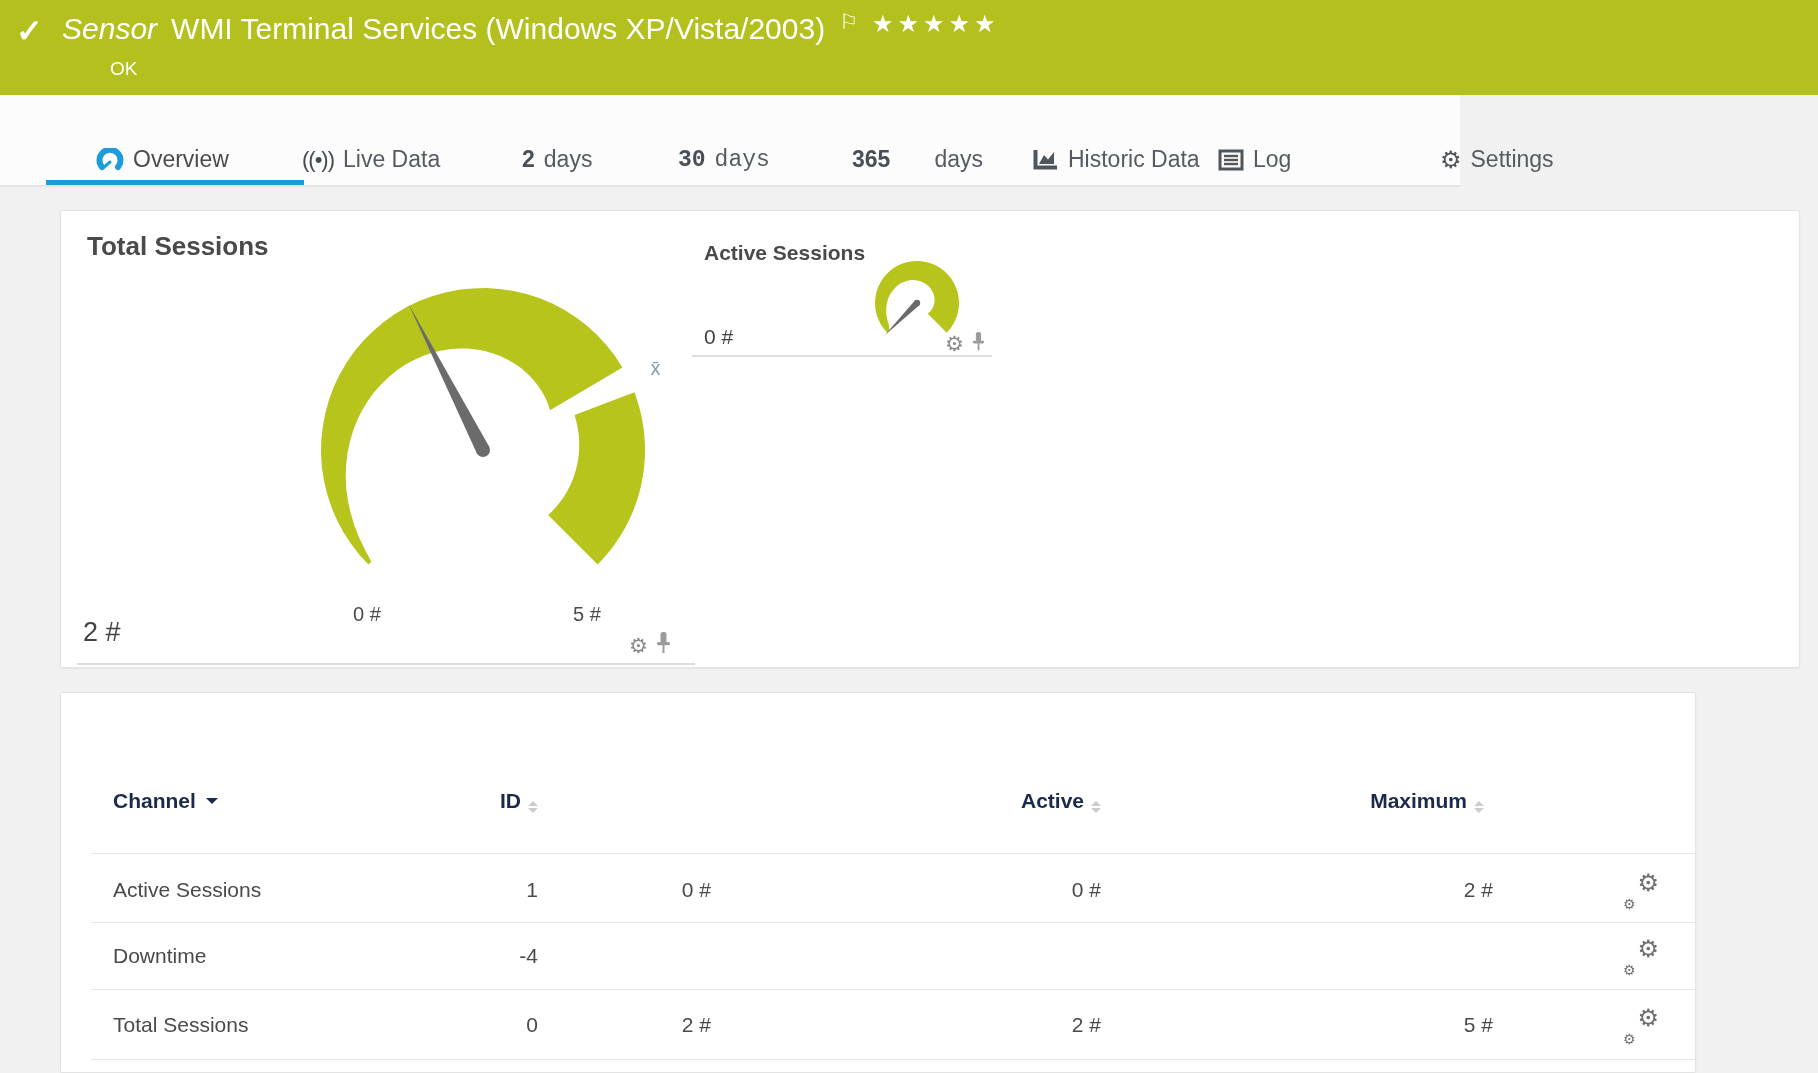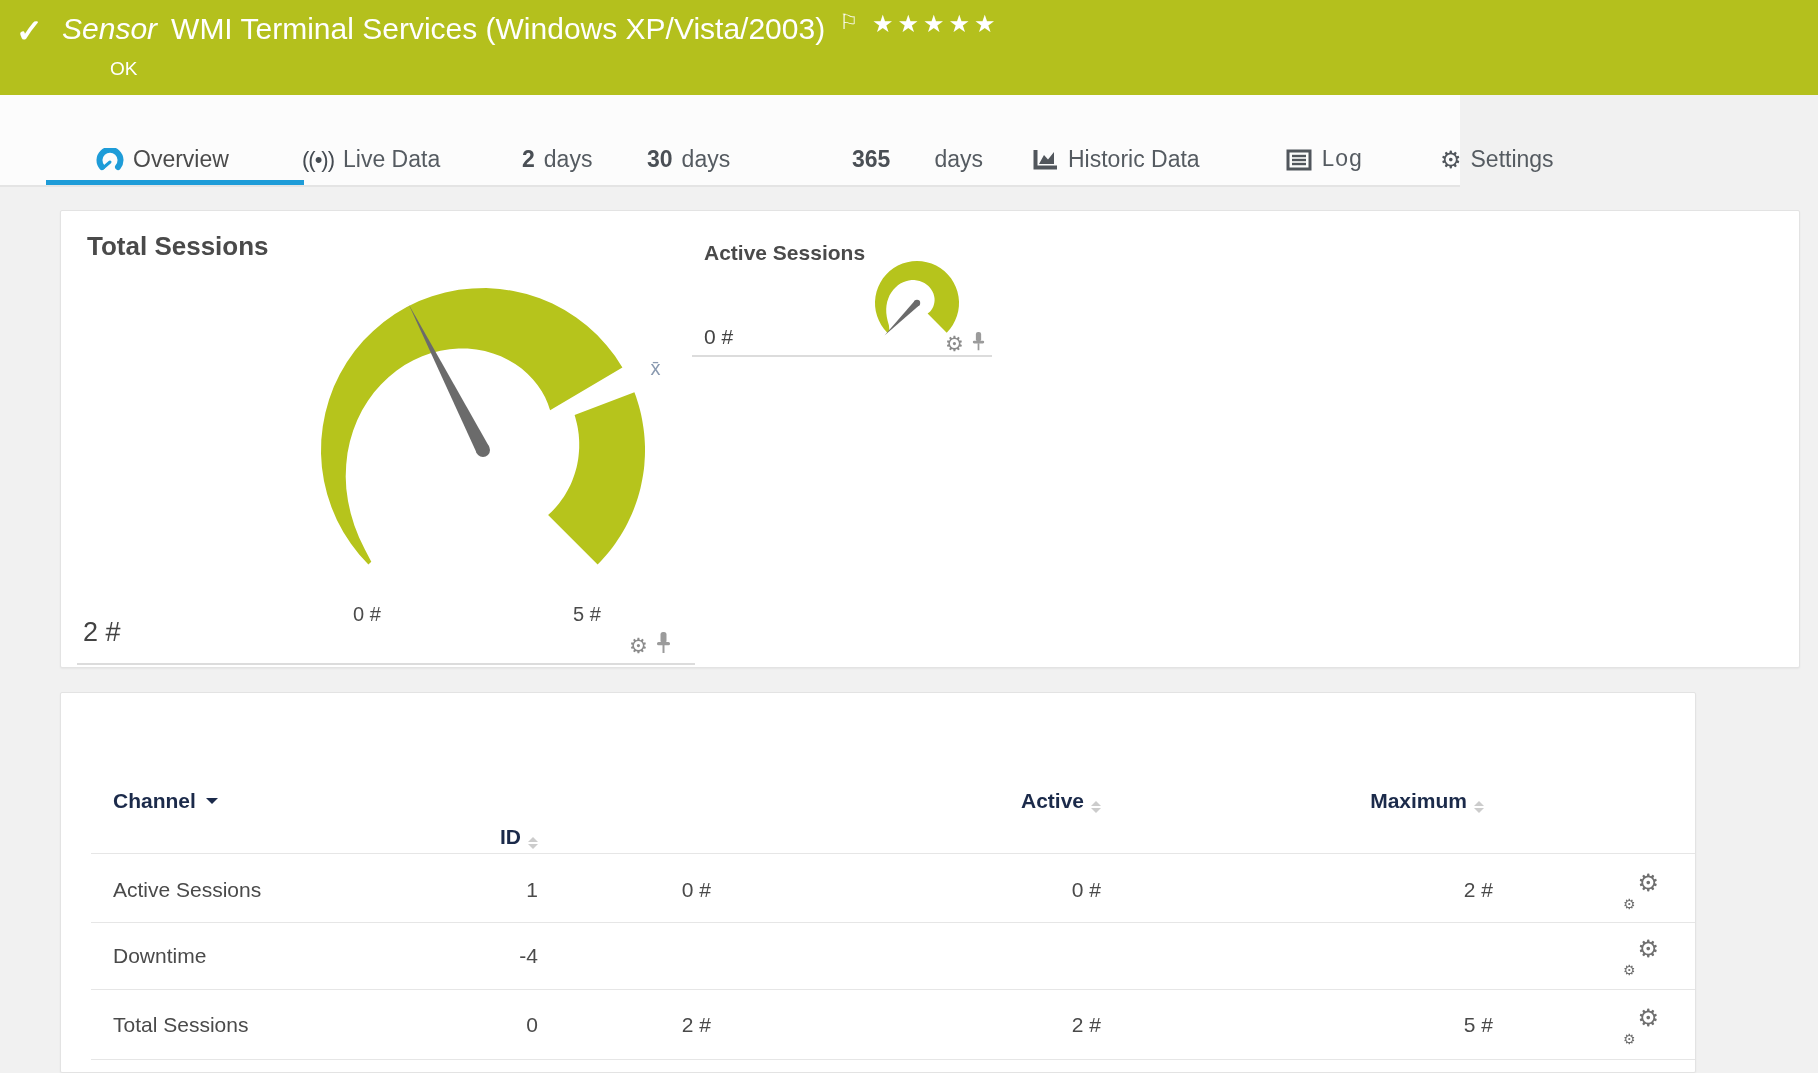--- a/index.html
+++ b/index.html
@@ -49,21 +49,21 @@
   #line-big   { left:16px;  top:452px; width:618px; }
   #line-small { left:631px; top:144px; width:300px; }
   .icon-pair { position:absolute; display:flex; align-items:center; gap:7px; }
   #icons-big   { left:568px; top:420px; }
   #icons-small { left:884px; top:120px; }
   .mini-gear { font-size:21px; color:#8b8b8b; line-height:1; }
 
   
   .th { position:absolute; font-size:21px; font-weight:bold; color:#1b2a4a; white-space:nowrap; }
   #th-channel { left:52px; top:96px; display:flex; align-items:center; gap:10px; }
-  #th-id      { left:377px; top:96px; width:100px; text-align:right;margin-top:36px; }
+  #th-id      { left:377px; top:96px; width:100px; text-align:right; }
   #th-last    { left:540px; top:96px; width:150px; text-align:center; line-height:31px; }
   #th-min     { left:860px;  top:96px; width:180px; text-align:right; }
   #th-max     { left:1243px; top:96px; width:180px; text-align:right; }
   .caret-down { width:0; height:0; border:6px solid transparent; border-top-color:#1b2a4a; margin-top:6px; }
   .sort { display:inline-flex; flex-direction:column; gap:2px; margin-left:7px; vertical-align:2px; }
   .sort b { width:0; height:0; border:5px solid transparent; }
   .sort b.up   { border-bottom-color:#cccccc; border-top-width:0; }
   .sort b.down { border-top-color:#cccccc; border-bottom-width:0; }
   .tline { position:absolute; left:30px; width:1680px; height:1px; background:#e6e6e6; }
   .cell { position:absolute; font-size:21px; color:#4a4a4a; white-space:nowrap; }
@@ -103,38 +103,38 @@
     <span>Overview</span>
   </div>
   <div class="tab" style="left:302px;">
     <span class="ticon live-glyph">((•))</span>
     <span>Live Data</span>
   </div>
   <div class="tab" style="left:522px;">
     <span class="num">2</span>
     <span>days</span>
   </div>
-  <div class="tab" style="left:647px;">
+  <div class="tab" style="left:678px;font-family:Liberation Mono, monospace;">
     <span class="num">30</span>
     <span>days</span>
   </div>
   <div class="tab" style="left:852px;gap:44px;">
     <span class="num">365</span>
     <span>days</span>
   </div>
   <div class="tab" style="left:1032px;">
     <span class="ticon">
       <svg width="27" height="23" viewBox="0 0 27 23">
         <path d="M3.5 2 V19.5 H25" fill="none" stroke="#51565c" stroke-width="4"></path>
         <polygon points="7,16 12,7 16,11.5 22,4 22,16" fill="#51565c"></polygon>
       </svg>
     </span>
     <span>Historic Data</span>
   </div>
-  <div class="tab" style="left:1286px;font-family:Liberation Mono, monospace;">
+  <div class="tab" style="left:1218px;">
     <span class="ticon">
       <svg width="26" height="22" viewBox="0 0 26 22">
         <rect x="2" y="2" width="22" height="18" fill="none" stroke="#51565c" stroke-width="3"></rect>
         <line x1="6" y1="7" x2="20" y2="7" stroke="#51565c" stroke-width="2.4"></line>
         <line x1="6" y1="11" x2="20" y2="11" stroke="#51565c" stroke-width="2.4"></line>
         <line x1="6" y1="15" x2="20" y2="15" stroke="#51565c" stroke-width="2.4"></line>
       </svg>
     </span>
     <span>Log</span>
   </div>

